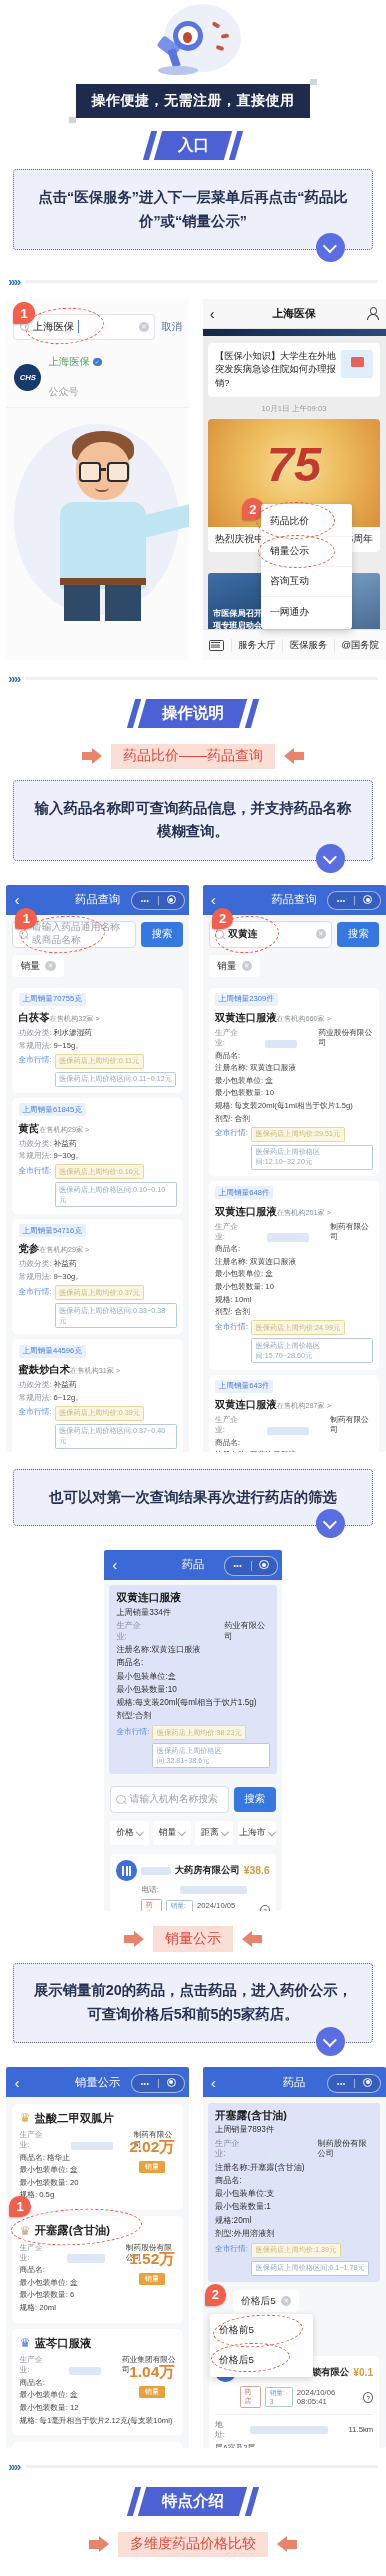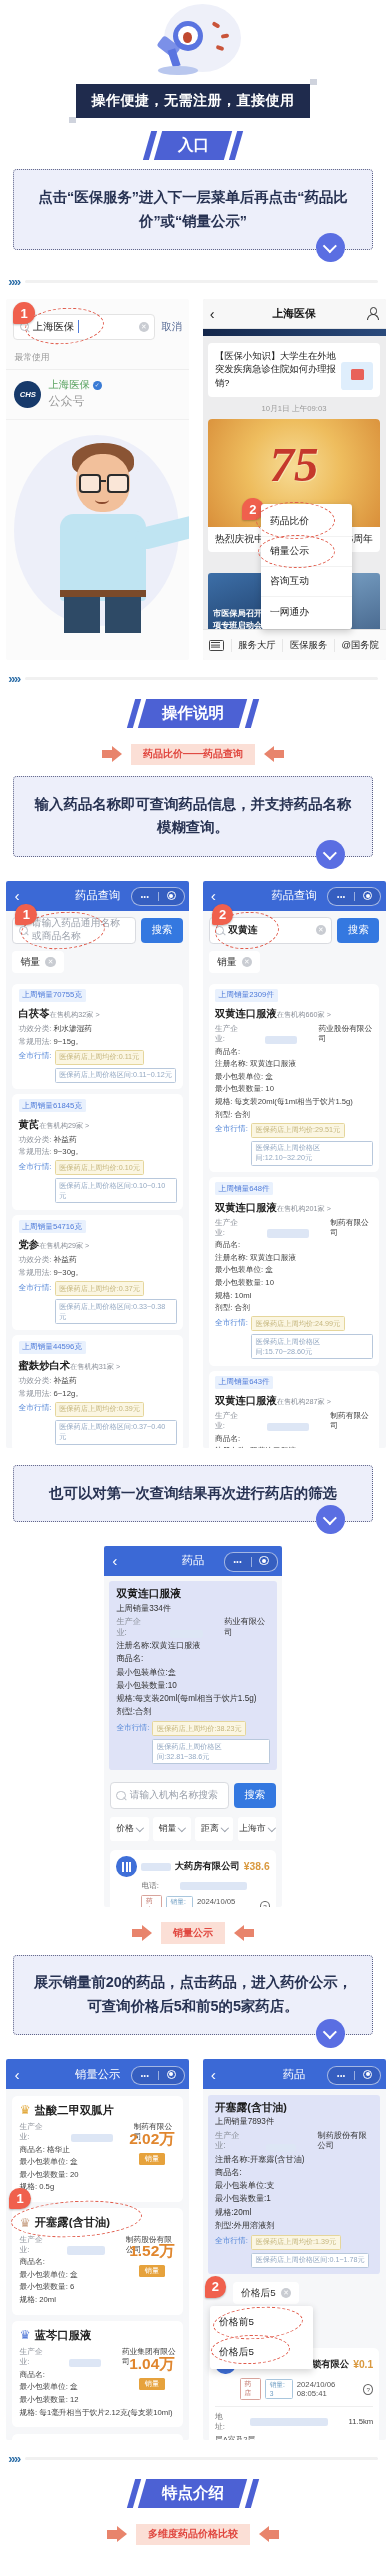--- a/index.html
+++ b/index.html
@@ -23,21 +23,21 @@
   .banner::before{content:"";position:absolute;left:-6.7px;bottom:-5.7px;width:6.7px;height:6.7px;background:#cfd3dd}
   .banner::after{content:"";position:absolute;right:-6.7px;top:-5.7px;width:6.7px;height:6.7px;background:#cfd3dd}
   
   .badge-wrap{display:flex;justify-content:center;align-items:stretch;gap:5.2px;margin:13.4px 0 9.3px}
   .slash{width:6.2px;background:#4c61d4;transform:skewX(-16deg)}
   .badge{background:#4c61d4;color:#fff;font-size:15.5px;font-weight:800;padding:4.1px 19.6px;
          transform:skewX(-16deg)}
   .badge>span{display:inline-block;transform:skewX(16deg)}
   
   .sub{display:flex;justify-content:center;align-items:center;gap:8.2px;margin:15.5px 0 11.3px}
-  .sub .t{background:#fbdfd6;color:#e0473f;font-size:10px;font-weight:700;padding:3.6px 12.4px}
+  .sub .t{background:#fbdfd6;color:#e0473f;font-size:14px;font-weight:400;padding:3.6px 12.4px}
   .ar{display:flex;align-items:center}
   .ar i{display:block}
   .ar .shaft{width:10.3px;height:8.2px;background:#e8846c}
   .ar .tipr{width:0;height:0;border-top:8.2px solid transparent;border-bottom:8.2px solid transparent;border-left:10.3px solid #e8846c}
   .ar .tipl{width:0;height:0;border-top:8.2px solid transparent;border-bottom:8.2px solid transparent;border-right:10.3px solid #e8846c}
   
   .note{position:relative;margin:9.3px 13.4px 24px;background:#edeffa;border:1px dotted #5a5f85;border-radius:4.1px;
         padding:15.5px 17.5px;font-size:14.4px;font-weight:700;color:#273252;line-height:1.65;text-align:center}
   .bubble{position:absolute;right:27px;bottom:-13.4px;width:29px;height:29px;border-radius:50%;background:#5a6ee2;
           display:flex;align-items:center;justify-content:center;z-index:3}
@@ -140,21 +140,21 @@
         padding:0 5.2px;gap:4.1px;font-size:10.3px;color:#222;position:relative}
   .caretbar{width:1px;height:12.4px;background:#4f7bd9}
   .cancel{color:#576b95;font-size:10.3px;flex:none}
   .wxlab{padding:5.2px 8.2px;color:#9a9a9a;font-size:8.8px;border-bottom:0.5px solid #eee}
   .acctrow{display:flex;align-items:center;gap:7.2px;padding:8.2px;border-bottom:0.5px solid #f0f0f0}
   .chslogo{width:27px;height:27px;border-radius:50%;background:#173a6b;color:#fff;font-size:7.7px;font-weight:700;
            display:flex;align-items:center;justify-content:center;font-style:italic}
   .acctnm{font-size:10.3px;color:#57a15e;display:flex;align-items:center;gap:3.1px}
   .vbadge{width:8.8px;height:8.8px;border-radius:50%;background:#3a7bd5;color:#fff;font-size:5.7px;display:flex;
           align-items:center;justify-content:center}
-  .accttp{font-size:12px;color:#9a9a9a;margin-top:1px}
+  .accttp{font-size:10px;color:#9a9a9a;margin-top:16px}
   
   .mascot{position:relative;height:222px}
   .m-circle{position:absolute;left:8.2px;top:15.5px;width:165px;height:191px;border-radius:50%;background:#edeff9}
   .m-hair{position:absolute;left:66px;top:23px;width:62px;height:34px;background:#8a5434;border-radius:60% 60% 45% 45%}
   .m-head{position:absolute;left:70px;top:34px;width:54px;height:58px;background:#f2c09b;border-radius:46%}
   .m-gl{position:absolute;top:54px;width:17.5px;height:15.5px;border:2.6px solid #2b2b2b;border-radius:4.1px;background:rgba(255,255,255,.6)}
   .m-gl.l{left:73px}.m-gl.r{left:101px}
   .m-br{position:absolute;left:93px;top:60px;width:7.2px;height:2.6px;background:#2b2b2b}
   .m-sm{position:absolute;left:89px;top:76px;width:13.4px;height:6.2px;border-bottom:2.1px solid #8a4a2e;border-radius:50%}
   .m-body{position:absolute;left:54px;top:94px;width:86px;height:87px;background:#bfe4f2;border-radius:13.4px 13.4px 4.1px 4.1px}
@@ -165,28 +165,28 @@
   
   .acct{background:#ededee}
   .anav{height:29px;background:#f7f7f7;display:flex;align-items:center;position:relative;border-bottom:0.5px solid #e5e5e5}
   .anav .bk{margin-left:7.2px;font-size:14.4px;color:#222}
   .anav .ttl{position:absolute;left:0;right:0;text-align:center;font-size:10.8px;color:#111;font-weight:600}
   .person{position:absolute;right:7.2px;top:8.2px;width:12.4px;height:12.4px}
   .person::before{content:"";position:absolute;left:3.6px;top:0;width:5.2px;height:5.2px;border:1px solid #333;border-radius:50%}
   .person::after{content:"";position:absolute;left:0.5px;top:6.2px;width:10.3px;height:5.2px;border:1px solid #333;border-bottom:none;
                  border-radius:6.2px 6.2px 0 0}
   .darkstrip{height:7.2px;background:linear-gradient(90deg,#13264a,#2a4a7c)}
-  .acard{background:#fff;border-radius:4.1px;margin:6.2px 5.2px;padding:7.2px;display:flex;gap:5.2px;align-items:flex-end}
+  .acard{background:#fff;border-radius:4.1px;margin:6.2px 5.2px;padding:7.2px;display:flex;gap:5.2px;align-items:flex-start}
   .acard .tx{flex:1;font-size:9.3px;line-height:1.45;color:#222}
   .thumb{width:32px;height:28px;background:#dfeefc;border-radius:3.1px;position:relative;flex:none}
   .thumb::after{content:"";position:absolute;left:9.3px;top:7.2px;width:13.4px;height:10.3px;background:#e8625a;border-radius:1.5px}
   .atime{text-align:center;color:#9a9a9a;font-size:7.7px;margin:5.2px 0}
   .bcard{background:#fff;border-radius:4.1px;margin:5.2px 5.2px;overflow:hidden}
   .b75{height:108px;background:radial-gradient(circle at 50% 45%,#f7dc96 0%,#eebd5e 45%,#d98f3a 100%);position:relative}
-  .b75 span{position:absolute;left:0;right:0;top:17.5px;text-align:center;font-family:Liberation Serif, serif;
+  .b75 span{position:absolute;left:0;right:0;top:17.5px;text-align:center;font-family:Liberation Sans, sans-serif;
             font-style:italic;font-weight:700;font-size:49px;color:#c5382c;text-shadow:1px 1px 0 #f5e6b0}
   .bcap{padding:6.2px 7.2px;font-size:9.8px;color:#222}
   .newsrow{display:flex;gap:3.1px;margin:5.2px 5.2px;height:61px}
   .news{flex:1;border-radius:3.1px;position:relative;overflow:hidden;color:#fff;font-size:8.2px;font-weight:600}
   .news.a{background:linear-gradient(160deg,#3d6fa8,#1d3c66)}
   .news.b{background:linear-gradient(160deg,#7fa8cc,#48688e)}
   .news p{position:absolute;left:5.2px;bottom:2.1px;margin:0;line-height:1.4}
   .popup{position:absolute;right:34px;top:205px;width:91px;background:#fff;border-radius:3.1px;
          box-shadow:0 2.1px 7.2px rgba(0,0,0,.18);z-index:6;padding:2.1px 0}
   .popup .mi{padding:8.2px 9.3px;font-size:9.8px;color:#222;border-bottom:0.5px solid #f2f2f2;position:relative}
@@ -248,21 +248,20 @@
     <div class="wxs">
       <div class="wxin">
         <span class="mag"></span>
         <span>上海医保</span>
         <span class="caretbar"></span>
         <span class="clr">✕</span>
         <span class="roval" style="left:10.3px;top:-6.2px;width:77px;height:34px;transform:rotate(-4deg)"></span>
       </div>
       <span class="cancel">取消</span>
     </div>
-    <div class="wxlab">最常使用</div>
     <div class="acctrow">
       <span class="chslogo">CHS</span>
       <div>
         <div class="acctnm">
           <span>上海医保</span>
           <span class="vbadge">✓</span>
         </div>
         <div class="accttp">公众号</div>
       </div>
     </div>

